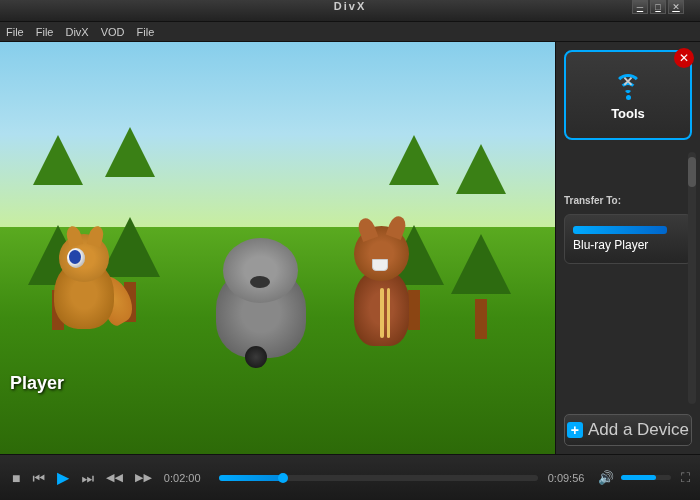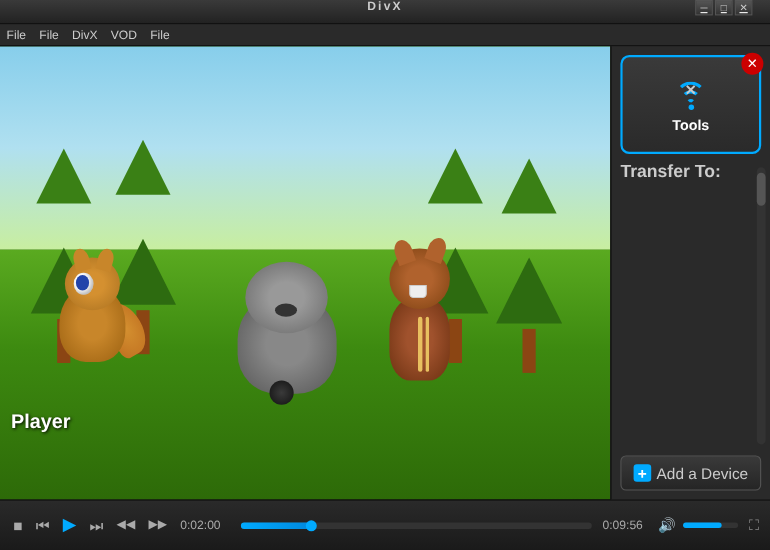--- a/index.html
+++ b/index.html
@@ -405,24 +405,25 @@
       font-weight: bold;
       position: absolute;
     }
     .stream-label {
       font-size: 13px;
       color: #fff;
       font-weight: bold;
     }
 
     .transfer-label {
-      font-size: 16px;
+      font-size: 10px;
       color: #ccc;
       font-weight: bold;
       padding: 2px 0;
+      margin-top: 47px;
     }
 
     .device-item {
       background: linear-gradient(to bottom, #3a3a3a, #252525);
       border: 1px solid #444;
       border-radius: 6px;
       padding: 6px 8px;
       cursor: pointer;
       min-height: 50px;
       display: flex;
@@ -483,21 +484,21 @@
       border-radius: 3px;
       display: flex;
       align-items: center;
       justify-content: center;
       font-size: 14px;
       color: #fff;
       font-weight: bold;
       line-height: 1;
     }
     .add-device-label {
-      font-size: 14px;
+      font-size: 17px;
       color: #ccc;
     }
 
     
     .player-controls {
       height: 46px;
       background: linear-gradient(to bottom, #2a2a2a, #1a1a1a);
       border-top: 1px solid #111;
       display: flex;
       align-items: center;
@@ -682,20 +683,24 @@
           <div class="wifi-dot"></div>
           <span class="stream-x" style="font-size:13px; color:#ccc; position:relative; top:-3px;">✕</span>
         </div>
       </div>
       <span class="stream-label">Tools</span>
     </div>
 
     <div class="transfer-label">Transfer To:</div>
 
 
+    <div class="device-item">
+      <div class="device-bar"></div>
+      <span class="device-name">Blu-ray Player</span>
+    </div>
 
     <div class="scroll-track">
       <div class="scroll-thumb"></div>
     </div>
 
     <div class="add-device-btn">
       <div class="add-icon">+</div>
       <span class="add-device-label">Add a Device</span>
     </div>
 

